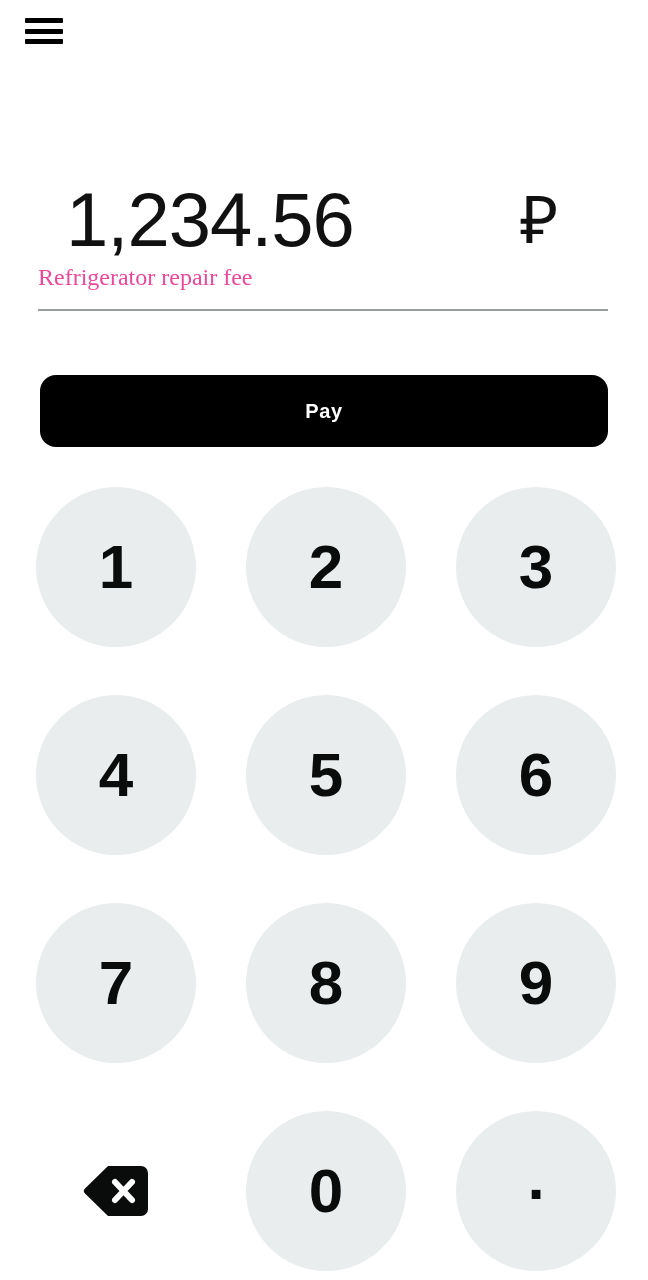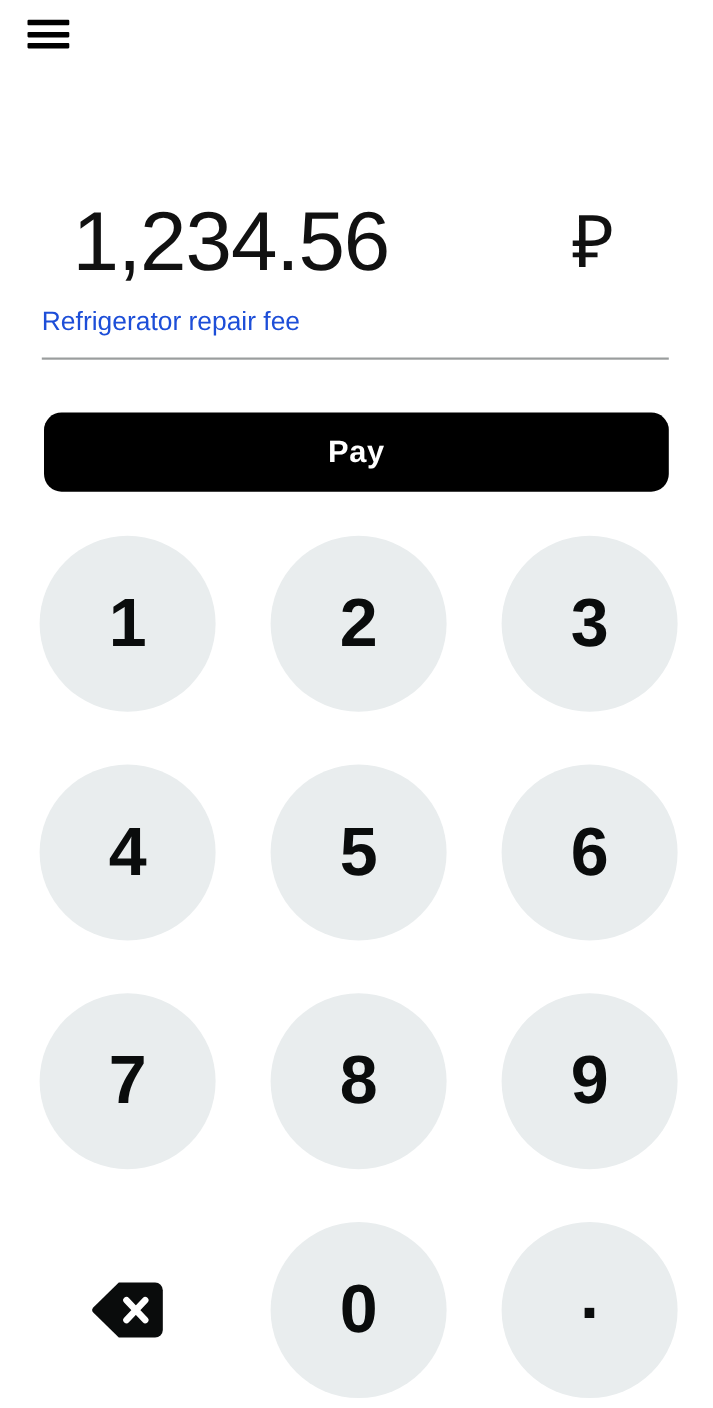--- a/index.html
+++ b/index.html
@@ -98,50 +98,50 @@
     width: 572px;
   }
   .description-label {
     font-size: 19px;
     color: #8a8f8f;
     line-height: 26px;
     font-weight: 400;
   }
   .description-value {
     font-size: 24px;
-    color: #1d4ed8;
+    color: #ec4899;
     line-height: 34px;
     font-weight: 400;
-    margin-top: 18px;
+    margin-top: 2px;
     background: none;
     border: none;
     outline: none;
     padding: 0;
     width: 100%;
-    font-family: Liberation Sans, sans-serif;
+    font-family: Liberation Serif, serif;
   }
   .description-underline {
     margin-top: 15px;
     width: 570px;
     height: 2px;
     background: #9a9d9d;
   }
 
   
   .pay-button {
     position: absolute;
     left: 40px;
     top: 375px;
     width: 568px;
     height: 72px;
     background: #000000;
     border: none;
     border-radius: 16px;
     color: #ffffff;
-    font-size: 28px;
+    font-size: 20px;
     font-weight: bold;
     letter-spacing: 0.6px;
     cursor: pointer;
     font-family: "Liberation Sans", sans-serif;
   }
 
   
   .keypad {
     position: absolute;
     left: 0;

